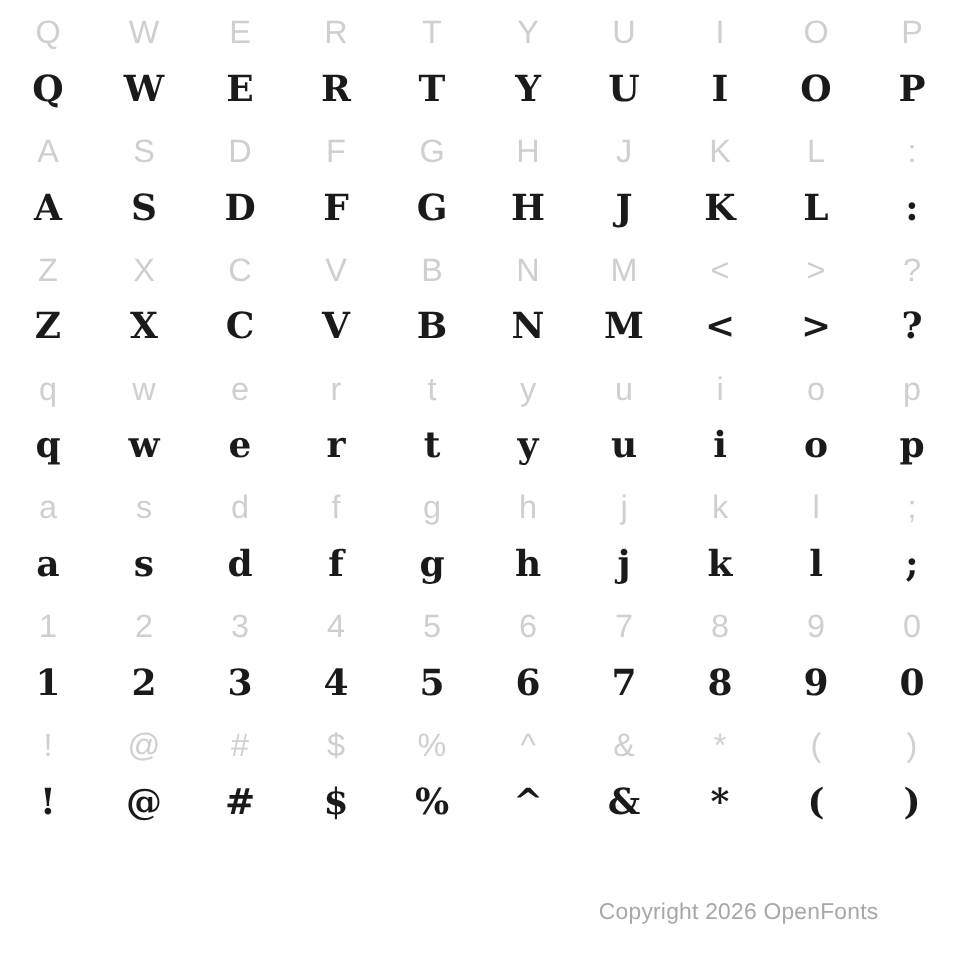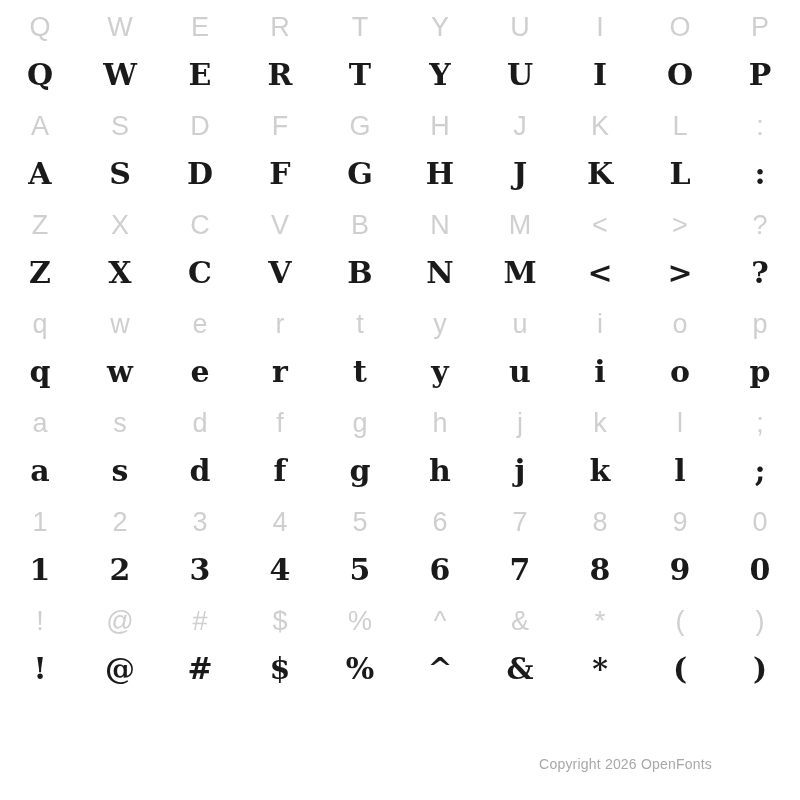--- a/index.html
+++ b/index.html
@@ -48,23 +48,23 @@
   .row-glyph .cell {
     font-size: 30px;
     color: #1a1a1a;
     font-family: "DejaVu Serif", serif;
     font-weight: 700;
     padding-top: 6px;
     letter-spacing: 0px;
   }
   .footer {
     position: absolute;
-    right: 88px;
+    right: 68px;
     bottom: 28px;
-    font-size: 14px;
+    font-size: 19px;
     color: #a8a8a8;
     font-family: "Liberation Sans", sans-serif;
     letter-spacing: 0.2px;
   }
 </style>
 </head>
 <body>
 
 <div class="sheet">
   <div class="grid">

